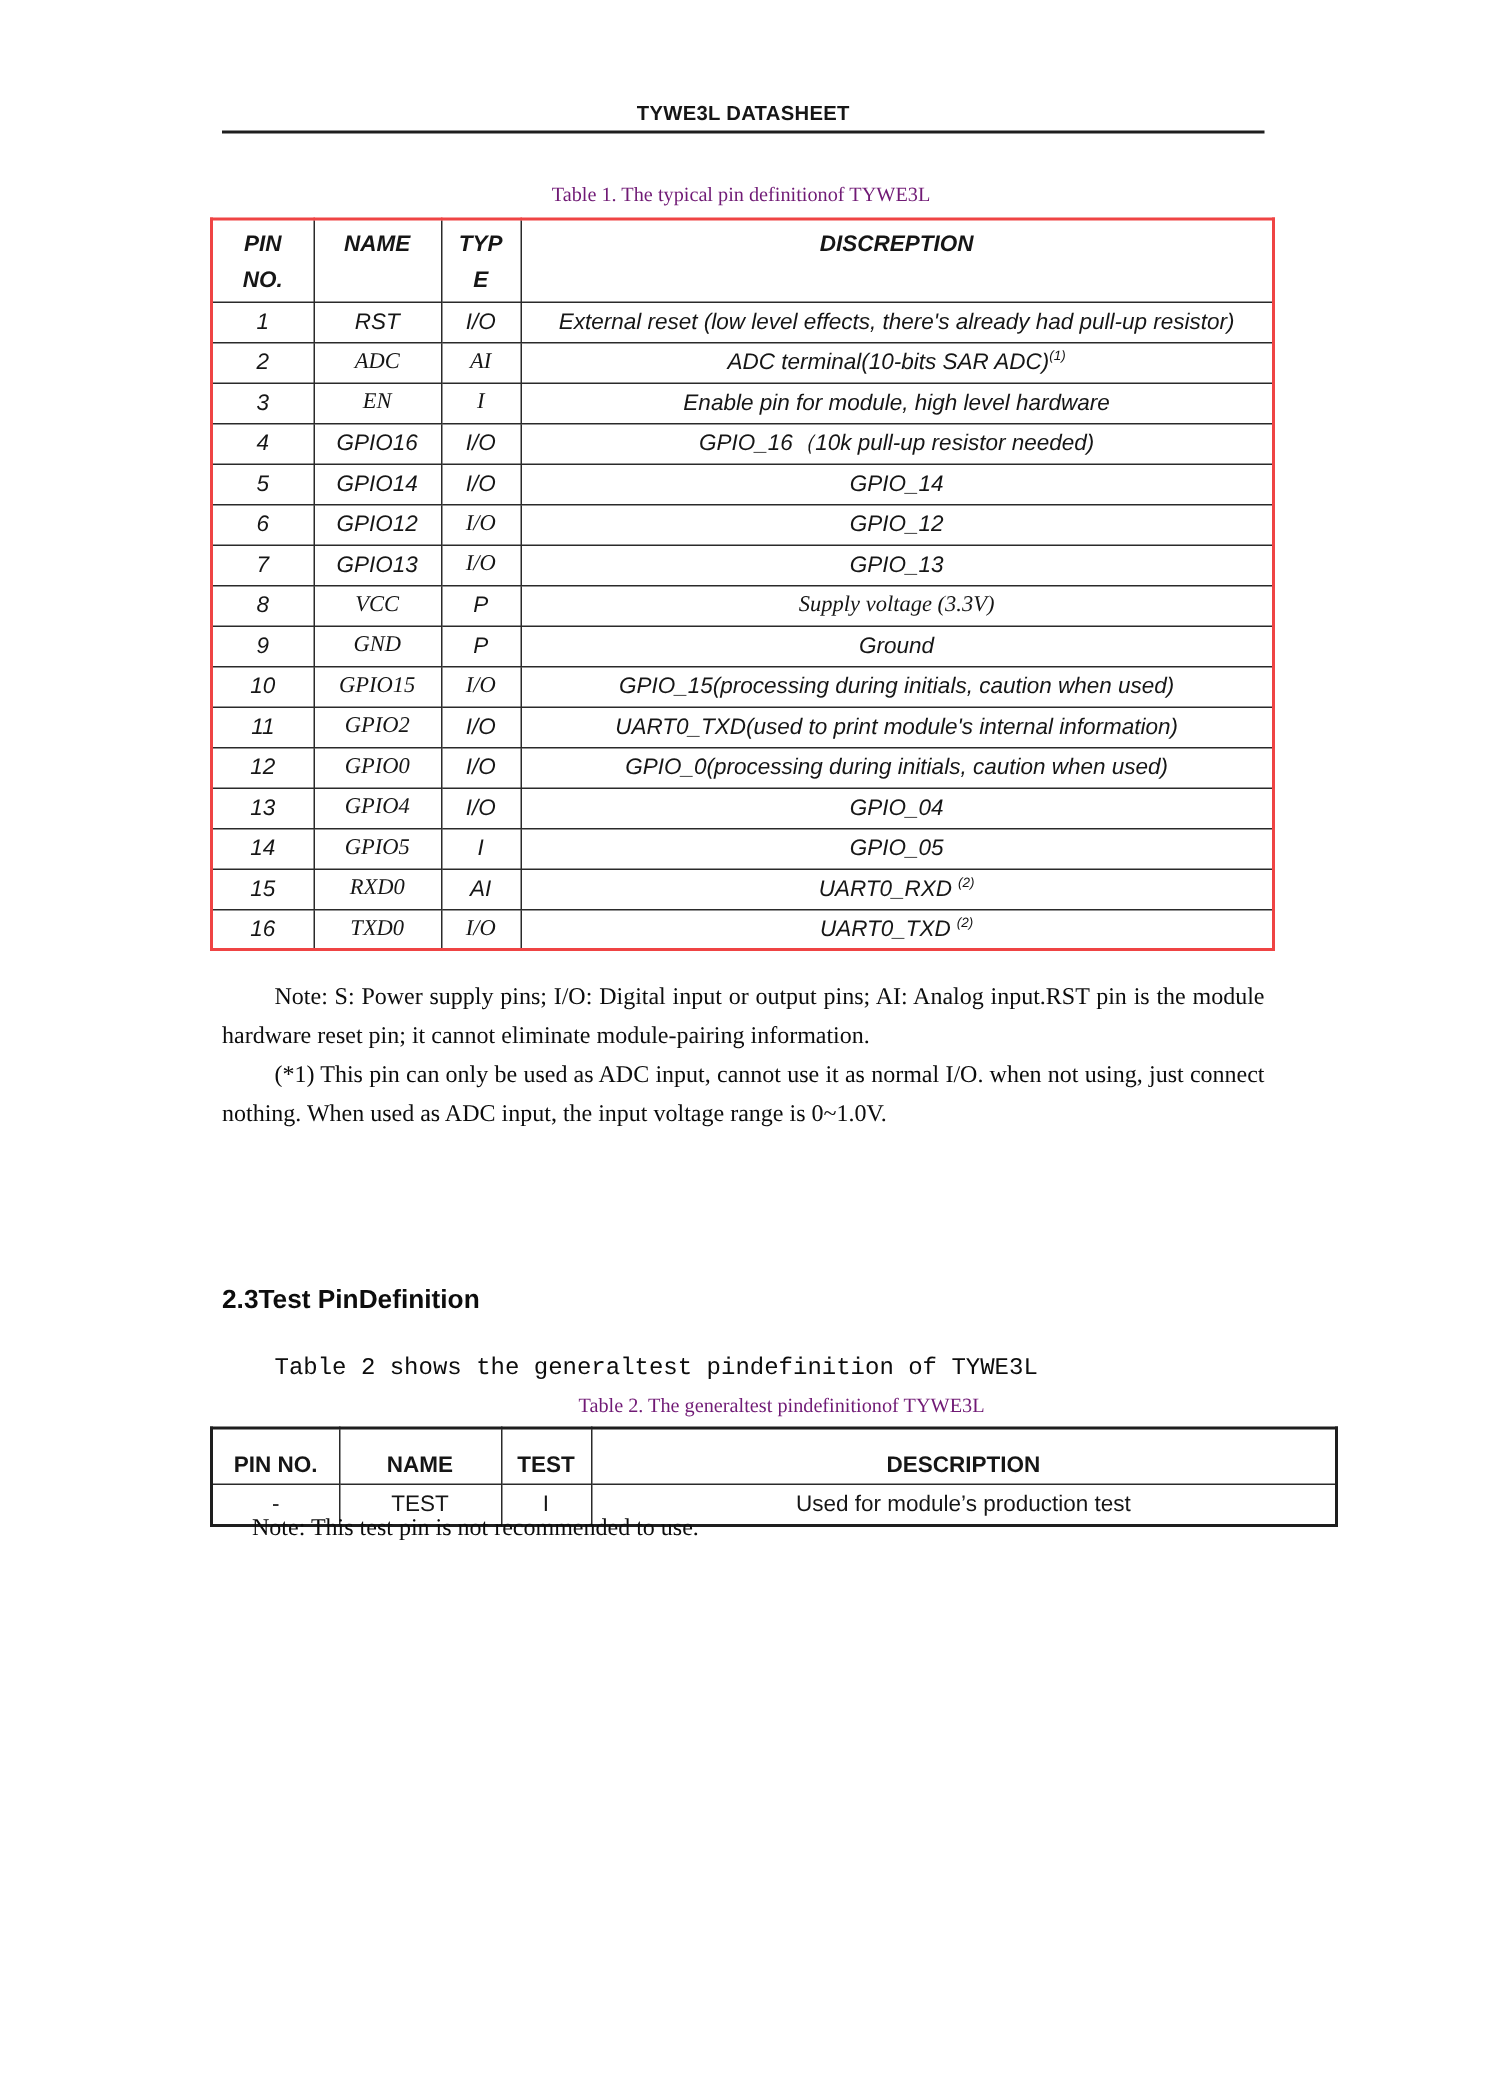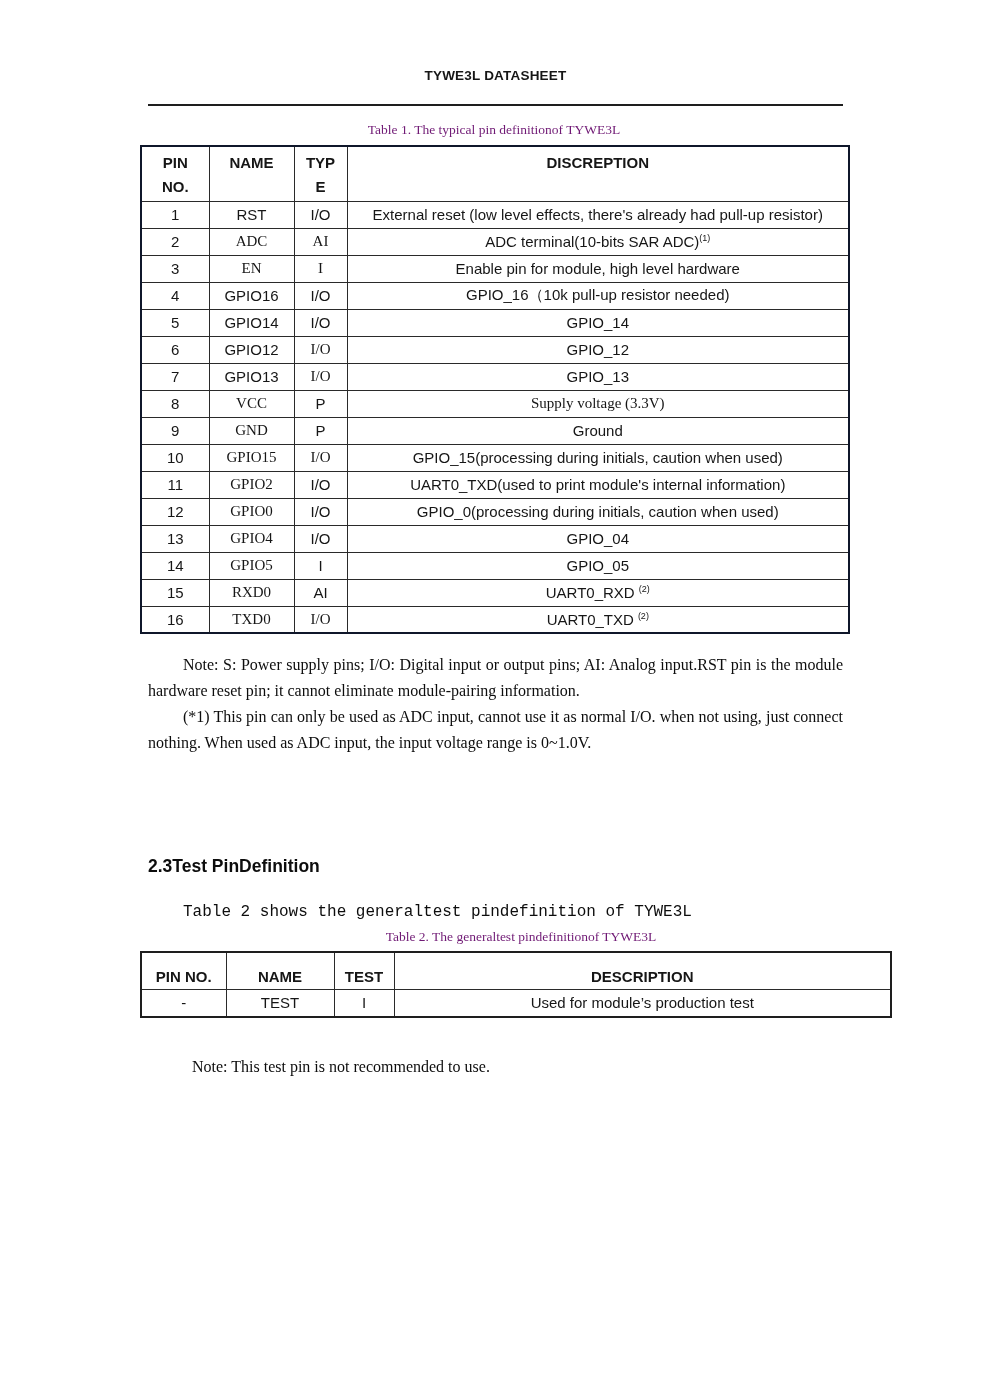--- a/index.html
+++ b/index.html
@@ -7,41 +7,41 @@
   body {
     width: 990px; height: 1400px;
     font-family: "Liberation Sans", sans-serif;
     color: #161616;
   }
   .page { position: relative; width: 990px; height: 1400px; background: #fff; overflow: hidden; }
 
   
   .doc-header {
     position: absolute; top: 68px; left: 148px; width: 695px;
-    text-align: center; border-bottom: 2px solid #1e1e1e; padding-bottom: 21px;
+    text-align: center; border-bottom: 2px solid #1e1e1e; padding-bottom: 4px;
   }
   .doc-header-title { font-size: 13.5px; font-weight: 600; letter-spacing: 0.2px; }
 
   
   .caption {
     position: absolute; text-align: center;
     font-family: "Liberation Serif", serif; font-size: 13.5px; color: #701a75;
   }
   .t1cap { top: 122px; left: 140px; width: 708px; }
   .t2cap { top: 929px; left: 146px; width: 750px; }
 
   
   .pin-table { position: absolute; border-collapse: collapse; table-layout: fixed; background: #fff; }
   .pin-table th, .pin-table td {
     border: 1px solid #2a2a2a; text-align: center; vertical-align: middle;
     padding: 0 4px; overflow: hidden;
   }
   .pin-table th { font-weight: bold; font-size: 15px; line-height: 24px; }
   .pin-table td { font-size: 15px; }
-  .t1 { top: 145px; left: 140px; width: 708px; border: 2px solid #0f172a; }
+  .t1 { top: 145px; left: 140px; width: 708px; border: 2px solid #ef4444; font-style: italic; }
   .t1 thead th { vertical-align: top; padding-top: 4px; height: 55px; }
   .t1 tbody td { height: 27px; }
   .t2 { top: 951px; left: 140px; width: 750px; border: 2px solid #1e1e1e; }
   .t2 thead th { height: 28px; vertical-align: middle; padding-top: 12px; }
   .t2 tbody td { height: 27px; }
   .sf { font-family: "Liberation Serif", serif; font-size: 15.5px; }
   sup { font-size: 9px; line-height: 0; vertical-align: super; }
   sup.gap { margin-left: 4px; }
 
   
@@ -55,22 +55,22 @@
   
   .section-heading {
     position: absolute; top: 856px; left: 148px;
     font-family: Liberation Sans, sans-serif; font-size: 17.5px; font-weight: bold; color: #0d0d0d;
   }
   .intro {
     position: absolute; top: 903px; left: 148px; width: 695px;
     font-family: Liberation Mono, monospace; font-size: 16px; text-indent: 35px; color: #0d0d0d;
   }
   .note2 {
-    position: absolute; top: 1010px; left: 192px;
-    font-family: "Liberation Serif", serif; font-size: 16px; color: #0d0d0d; margin-top: 48px;
+    position: absolute; top: 1010px; left: 168px;
+    font-family: "Liberation Serif", serif; font-size: 16px; color: #0d0d0d;
   }
 </style>
 </head>
 <body>
 
 <div class="page">
 
   <div class="doc-header">
     <div class="doc-header-title">TYWE3L DATASHEET</div>
   </div>

